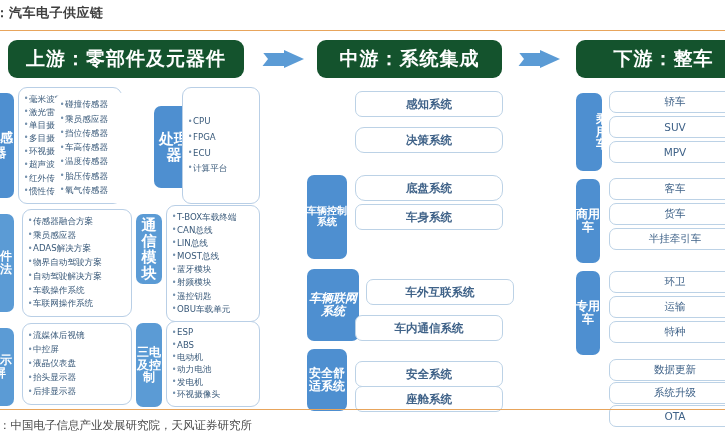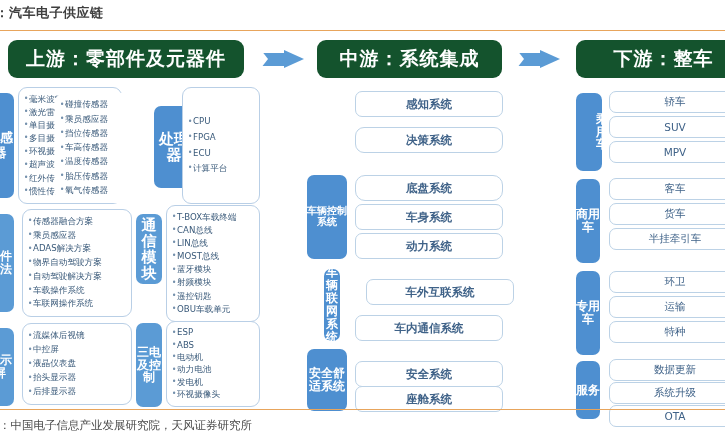--- a/index.html
+++ b/index.html
@@ -427,48 +427,44 @@
         <div class="bullet-row">
           <span class="dot">•</span>
           <span class="txt">环视摄像头</span>
         </div>
       </div>
   </div>
 
   <div class="cat-tab" style="left:307px; top:144px; width:40px; height:84px; font-size:10px;">
     <span>车辆控制系统</span>
   </div>
-  <div class="cat-tab" style="left:324px; top:238px; width:16px; height:72px; font-size:12px;">
+  <div class="cat-tab" style="left:307px; top:238px; width:52px; height:72px; font-size:12px;font-style:italic;">
     <span>车辆联网系统</span>
   </div>
   <div class="cat-tab" style="left:307px; top:318px; width:40px; height:62px; font-size:12px;">
     <span>安全舒适系统</span>
   </div>
 
   <div class="pill" style="left:355px; top:60px;  width:148px; height:26px;">感知系统</div>
   <div class="pill" style="left:355px; top:96px;  width:148px; height:26px;border-radius:9px;">决策系统</div>
   <div class="pill" style="left:355px; top:144px; width:148px; height:26px;border-radius:10px;">底盘系统</div>
   <div class="pill" style="left:355px; top:173px; width:148px; height:26px;font-family:Liberation Serif, serif;">车身系统</div>
-  <div class="pill" style="left:355px; top:202px; width:148px; height:26px;">动力系统</div>
   <div class="pill" style="left:366px; top:248px; width:148px; height:26px;">车外互联系统</div>
   <div class="pill" style="left:355px; top:284px; width:148px; height:26px;font-family:Liberation Serif, serif;">车内通信系统</div>
   <div class="pill" style="left:355px; top:330px; width:148px; height:26px;">安全系统</div>
   <div class="pill" style="left:355px; top:355px; width:148px; height:26px;">座舱系统</div>
 
   <div class="cat-tab" style="left:576px; top:62px;  width:24px; height:78px; font-size:12px;padding-left:26px;">
     <span>乘用车</span>
   </div>
   <div class="cat-tab" style="left:576px; top:148px; width:24px; height:84px; font-size:12px;">
     <span>商用车</span>
   </div>
   <div class="cat-tab" style="left:576px; top:240px; width:24px; height:84px; font-size:12px;">
     <span>专用车</span>
-  </div>
-  <div class="cat-tab" style="left:576px; top:330px; width:24px; height:58px; font-size:12px;">
-    <span>服务</span>
   </div>
 
   <div class="pill small" style="left:609px; top:60px;  width:132px; height:22px;">轿车</div>
   <div class="pill small" style="left:609px; top:85px;  width:132px; height:22px;">SUV</div>
   <div class="pill small" style="left:609px; top:110px; width:132px; height:22px;">MPV</div>
   <div class="pill small" style="left:609px; top:147px; width:132px; height:22px;">客车</div>
   <div class="pill small" style="left:609px; top:172px; width:132px; height:22px;">货车</div>
   <div class="pill small" style="left:609px; top:197px; width:132px; height:22px;">半挂牵引车</div>
   <div class="pill small" style="left:609px; top:240px; width:132px; height:22px;">环卫</div>
   <div class="pill small" style="left:609px; top:265px; width:132px; height:22px;">运输</div>

